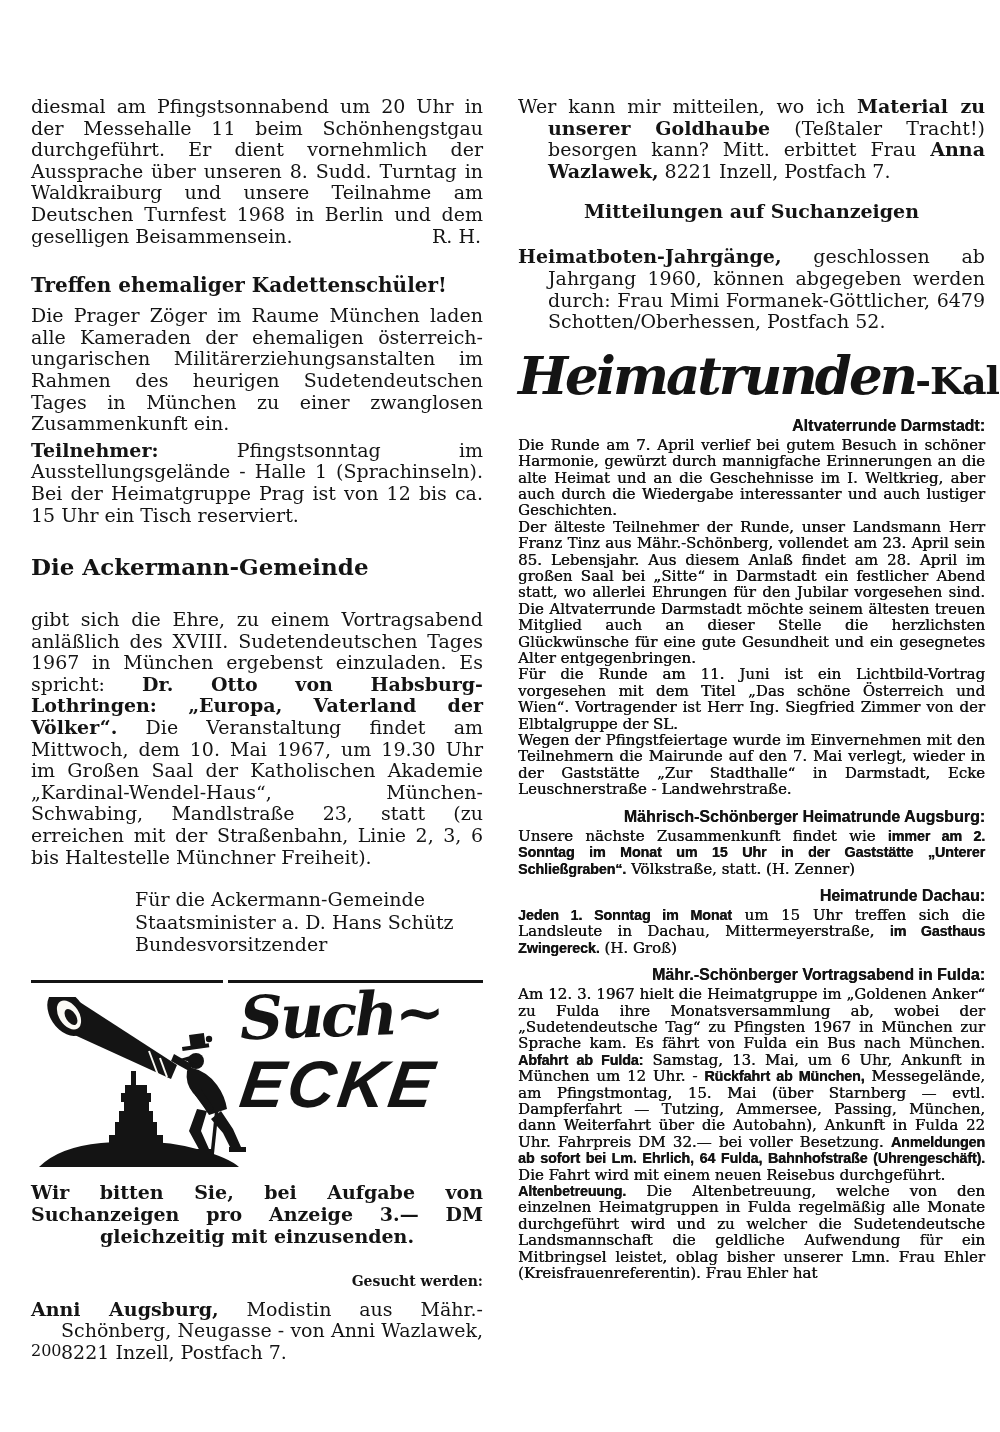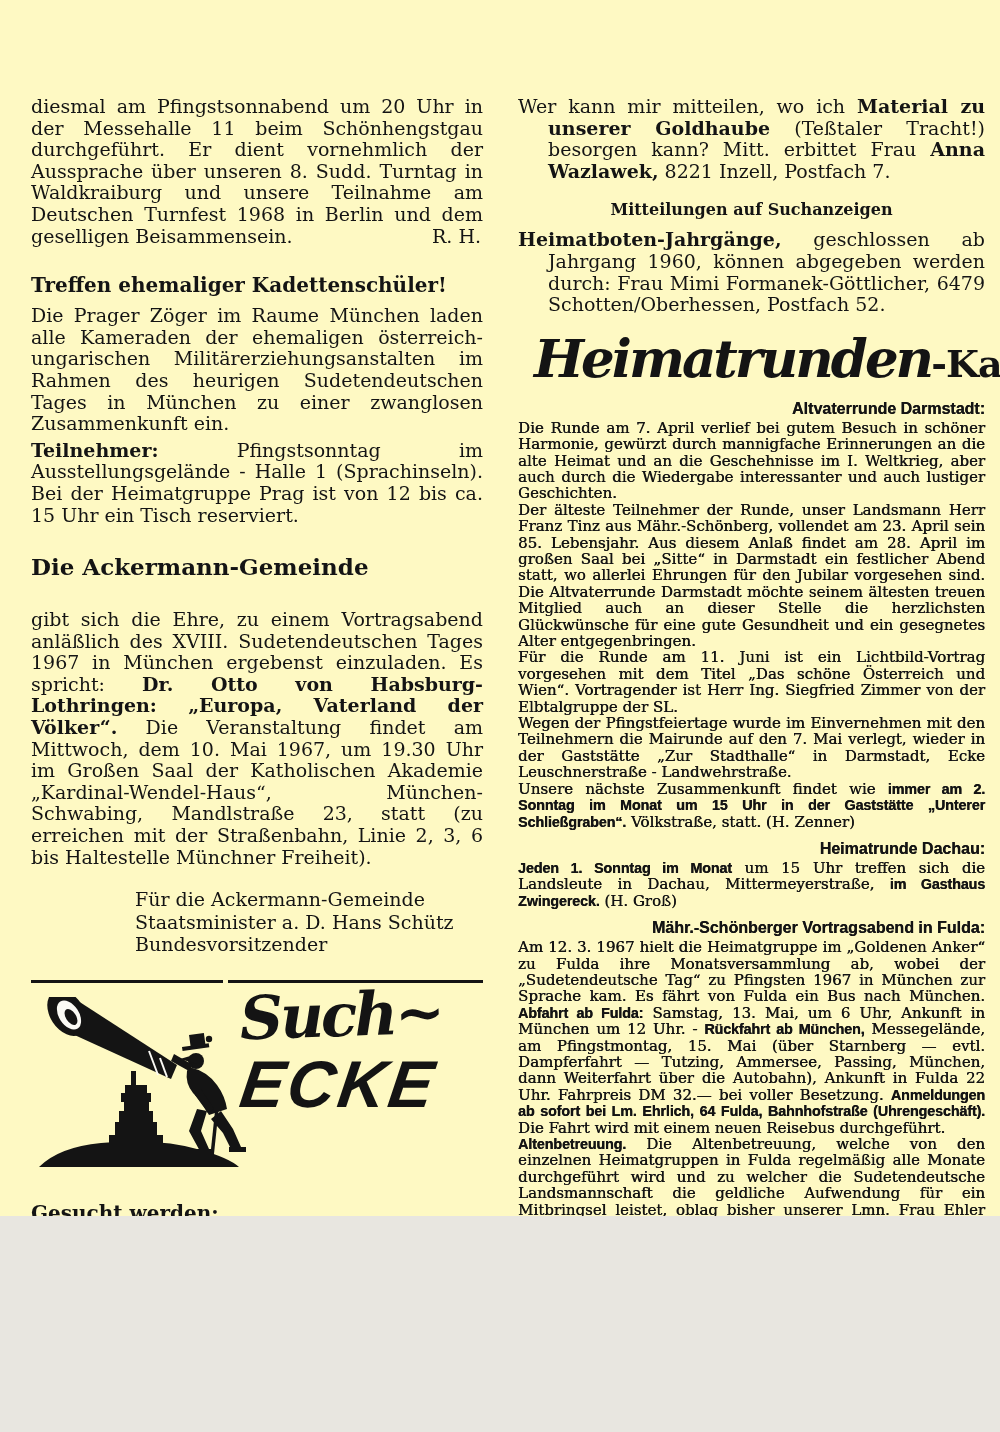--- a/index.html
+++ b/index.html
@@ -1,20 +1,20 @@
 <!DOCTYPE html>
 <html lang="de"><head>
 <meta charset="utf-8">
 <style>
   html,body{margin:0;padding:0;}
   body{background:#e8e6e0;}
   .page{
     position:relative;
-    width:1000px;height:1216px;
-    background:#fef9c3;
+    width:1000px;height:1432px;
+    background:#ffffff;
     color:#141414;
     overflow:hidden;
     font-family:"DejaVu Serif","Liberation Serif",serif;
   }
   .col{position:absolute;top:96px;}
   .col-left{left:31px;width:452px;}
   .col-right{left:518px;width:467px;}
 
   
   .body{
@@ -41,28 +41,28 @@
   }
   .ecke{
     position:absolute;left:210px;top:54px;
     font:italic 900 66px/66px "Liberation Sans",sans-serif;
     letter-spacing:3px;transform:skewX(-8deg);font-weight:700;
   }
   .notice{
     font:700 19px/22px "DejaVu Serif","Liberation Serif",serif;
     text-align:justify;text-align-last:center;margin-top:4px;
   }
-  .center-head{text-align:left;font-weight:700;font-size:20px;margin:26px 0 10px;}
+  .center-head{text-align:right;font-weight:700;font-size:14px;margin:26px 0 10px;}
   .hang{padding-left:30px;text-indent:-30px;}
   .pagenum{position:absolute;left:31px;top:1341px;font-size:16px;}
 
   
-  .mitt-h{text-align:center;font-weight:700;font-size:16px;margin:18px 0 10px;}
+  .mitt-h{text-align:center;font-weight:700;font-size:19px;margin:18px 0 24px;}
   .kal-title{margin:16px 0 10px;white-space:nowrap;}
-  .kal-title .script{font:italic 700 53px/53px "DejaVu Serif",serif;letter-spacing:-3px;margin-left:16px;}
+  .kal-title .script{font:italic 700 53px/53px "DejaVu Serif",serif;letter-spacing:-3px;}
   .kal-title .rest{font:700 38px/53px "DejaVu Serif",serif;letter-spacing:-1px;}
   .kalender p{
     font:15px/16.4px "DejaVu Serif","Liberation Serif",serif;
     text-align:justify;margin:0;
     text-shadow:0.35px 0 0 currentColor;
   }
   .kal-head{
     font:700 16px/18px "Liberation Sans",sans-serif;
     margin:10px 0 2px;text-shadow:0.25px 0 0 currentColor;text-align:right;
   }
@@ -130,20 +130,21 @@
           <polygon points="190,114 202,132 210,150 201,154 192,136 180,122"></polygon>
           <rect x="166" y="152" width="17" height="5"></rect>
           <rect x="198" y="150" width="17" height="5"></rect>
           <rect x="184" y="114" width="3.5" height="44" transform="rotate(6 184 114)"></rect>
         </g>
       </svg>
       <div class="such">Such~</div>
       <div class="ecke">ECKE</div>
     </div>
 
+    <p class="notice"><span class="r-b">Wir bitten Sie, bei Aufgabe von Suchanzeigen pro Anzeige 3.— DM gleichzeitig mit einzusenden.</span></p>
 
     <h3 class="center-head">Gesucht werden:</h3>
     <p class="body hang"><span class="r-b">Anni Augsburg,</span><span> Modistin aus Mähr.-Schönberg, Neugasse - von Anni Wazlawek, 8221 Inzell, Postfach 7.</span></p>
   </div>
 
   <div class="col col-right">
 
     <div class="serif">
       <p class="body hang"><span>Wer kann mir mitteilen, wo ich </span><span class="r-b">Material zu unserer Goldhaube</span><span> (Teßtaler Tracht!) besorgen kann? Mitt. erbittet Frau </span><span class="r-b">Anna Wazlawek,</span><span> 8221 Inzell, Postfach 7.</span></p>
       <h3 class="mitt-h">Mitteilungen auf Suchanzeigen</h3>
@@ -155,20 +156,21 @@
     </div>
 
     <div class="kalender">
 
       <h4 class="kal-head first">Altvaterrunde Darmstadt:</h4>
       <p><span>Die Runde am 7. April verlief bei gutem Besuch in schöner Harmonie, gewürzt durch mannigfache Erinnerungen an die alte Heimat und an die Geschehnisse im I. Weltkrieg, aber auch durch die Wiedergabe interessanter und auch lustiger Geschichten.</span></p>
       <p><span>Der älteste Teilnehmer der Runde, unser Landsmann Herr Franz Tinz aus Mähr.-Schönberg, vollendet am 23. April sein 85. Lebensjahr. Aus diesem Anlaß findet am 28. April im großen Saal bei „Sitte“ in Darmstadt ein festlicher Abend statt, wo allerlei Ehrungen für den Jubilar vorgesehen sind. Die Altvaterrunde Darmstadt möchte seinem ältesten treuen Mitglied auch an dieser Stelle die herzlichsten Glückwünsche für eine gute Gesundheit und ein gesegnetes Alter entgegenbringen.</span></p>
       <p><span>Für die Runde am 11. Juni ist ein Lichtbild-Vortrag vorgesehen mit dem Titel „Das schöne Österreich und Wien“. Vortragender ist Herr Ing. Siegfried Zimmer von der Elbtalgruppe der SL.</span></p>
       <p><span>Wegen der Pfingstfeiertage wurde im Einvernehmen mit den Teilnehmern die Mairunde auf den 7. Mai verlegt, wieder in der Gaststätte „Zur Stadthalle“ in Darmstadt, Ecke Leuschnerstraße - Landwehrstraße.</span></p>
 
+      <h4 class="kal-head">Mährisch-Schönberger Heimatrunde Augsburg:</h4>
       <p><span>Unsere nächste Zusammenkunft findet wie </span><span class="r-b">immer am 2. Sonntag im Monat um 15 Uhr in der Gaststätte „Unterer Schließgraben“.</span><span> Völkstraße, statt. (H. Zenner)</span></p>
 
       <h4 class="kal-head">Heimatrunde Dachau:</h4>
       <p><span class="r-b">Jeden 1. Sonntag im Monat</span><span> um 15 Uhr treffen sich die Landsleute in Dachau, Mittermeyerstraße, </span><span class="r-b">im Gasthaus Zwingereck.</span><span> (H. Groß)</span></p>
 
       <h4 class="kal-head">Mähr.-Schönberger Vortragsabend in Fulda:</h4>
       <p><span>Am 12. 3. 1967 hielt die Heimatgruppe im „Goldenen Anker“ zu Fulda ihre Monatsversammlung ab, wobei der „Sudetendeutsche Tag“ zu Pfingsten 1967 in München zur Sprache kam. Es fährt von Fulda ein Bus nach München. </span><span class="r-b">Abfahrt ab Fulda:</span><span> Samstag, 13. Mai, um 6 Uhr, Ankunft in München um 12 Uhr. - </span><span class="r-b">Rückfahrt ab München,</span><span> Messegelände, am Pfingstmontag, 15. Mai (über Starnberg — evtl. Dampferfahrt — Tutzing, Ammersee, Passing, München, dann Weiterfahrt über die Autobahn), Ankunft in Fulda 22 Uhr. Fahrpreis DM 32.— bei voller Besetzung. </span><span class="r-b">Anmeldungen ab sofort bei Lm. Ehrlich, 64 Fulda, Bahnhofstraße (Uhrengeschäft).</span><span> Die Fahrt wird mit einem neuen Reisebus durchgeführt.</span></p>
       <p><span class="r-b">Altenbetreuung.</span><span> Die Altenbetreuung, welche von den einzelnen Heimatgruppen in Fulda regelmäßig alle Monate durchgeführt wird und zu welcher die Sudetendeutsche Landsmannschaft die geldliche Aufwendung für ein Mitbringsel leistet, oblag bisher unserer Lmn. Frau Ehler (Kreisfrauenreferentin). Frau Ehler hat</span></p>
     </div>
   </div>

